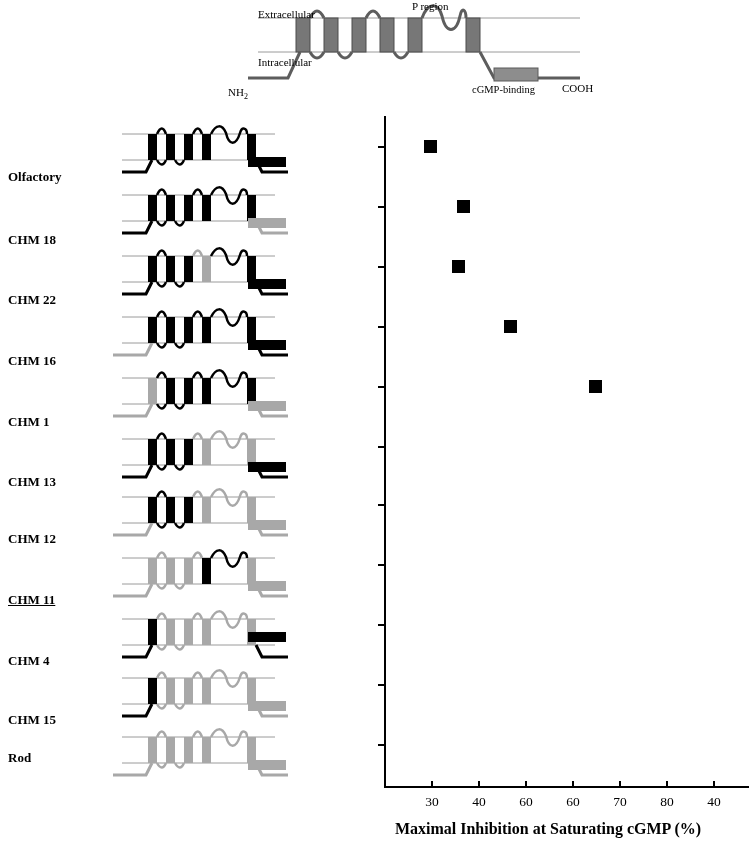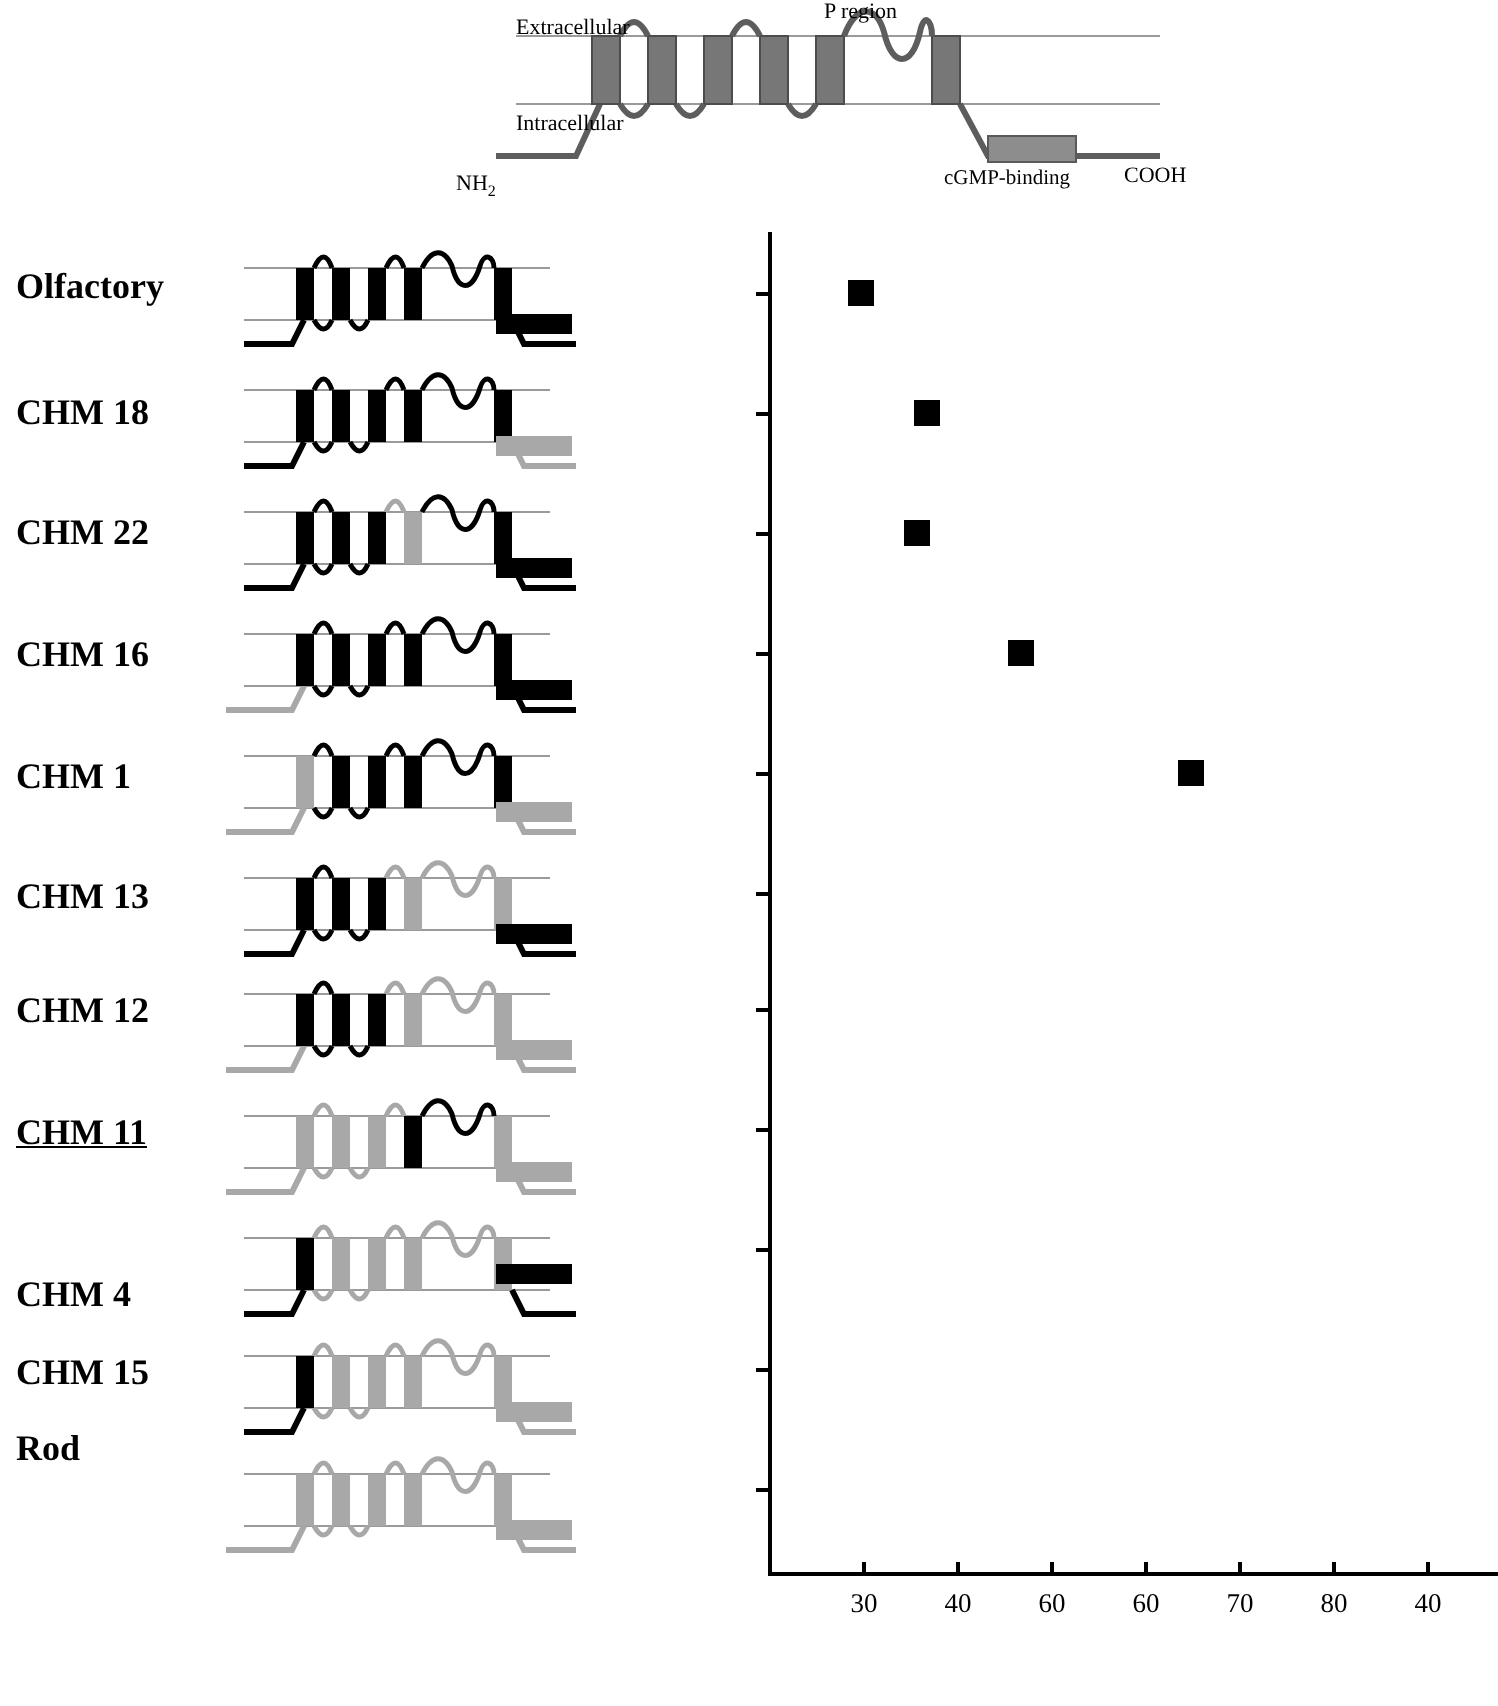--- a/index.html
+++ b/index.html
@@ -15,23 +15,24 @@
 
   
   #topology{position:absolute;left:228px;top:0px;width:400px;height:110px;}
   #topology .label{position:absolute;font-size:11px;font-family:"Liberation Serif",serif;}
 
   
   .rowlabel{
     position:absolute;
     left:8px;
     font-weight:bold;
-    font-size:18px;
+    font-size:13px;
     font-family:"Liberation Serif",serif;
     white-space:nowrap;
+    margin-top:36px;
   }
 
   
   #plot{position:absolute;left:348px;top:116px;width:392px;height:672px;margin-left:36px;}
   #plot .axisY{position:absolute;left:0;top:0;width:2px;height:672px;background:#000;}
   #plot .axisX{position:absolute;left:0;bottom:0;width:392px;height:2px;background:#000;}
   #plot .tickY{position:absolute;left:-6px;width:6px;height:2px;background:#000;}
   #plot .tickX{position:absolute;bottom:0;width:2px;height:7px;background:#000;}
   #plot .ticklabel{position:absolute;font-size:13.5px;font-family:"Liberation Serif",serif;text-align:center;width:34px;}
   #plot .pt{position:absolute;width:13px;height:13px;background:#000;}
@@ -84,21 +85,21 @@
   </div>
 
   <div class="rowlabel" style="top:133px;">Olfactory</div>
   <div class="rowlabel" style="top:196px;">CHM 18</div>
   <div class="rowlabel" style="top:256px;">CHM 22</div>
   <div class="rowlabel" style="top:317px;">CHM 16</div>
   <div class="rowlabel" style="top:378px;">CHM 1</div>
   <div class="rowlabel" style="top:438px;">CHM 13</div>
   <div class="rowlabel" style="top:495px;">CHM 12</div>
   <div class="rowlabel" style="top:556px;text-decoration:underline;">CHM 11</div>
-  <div class="rowlabel" style="top:637px;text-align:right;">CHM 4</div>
+  <div class="rowlabel" style="top:617px;text-align:right;">CHM 4</div>
   <div class="rowlabel" style="top:676px;">CHM 15</div>
   <div class="rowlabel" style="top:714px;">Rod</div>
 
   <svg class="fig" width="749" height="853" viewBox="0 0 749 853" style="pointer-events:none;">
     <defs>
       <g id="ignore"></g>
     </defs>
 
     <g>
       <line x1="122" y1="134" x2="275" y2="134" stroke="#9a9a9a" stroke-width="1"></line>
@@ -339,14 +340,15 @@
     <div class="pt" style="left:120px;top:204px;"></div>
     <div class="pt" style="left:205px;top:264px;"></div>
     <div class="pt" style="left:370px;top:324px;"></div>
     <div class="pt" style="left:370px;top:382px;"></div>
     <div class="pt" style="left:370px;top:442px;"></div>
     <div class="pt" style="left:370px;top:502px;"></div>
     <div class="pt" style="left:370px;top:562px;"></div>
     <div class="pt" style="left:370px;top:622px;"></div>
   </div>
 
+  <div id="xaxis-title">Maximal Inhibition at Saturating cGMP (%)</div>
 
 </div>
 
 </body></html>

